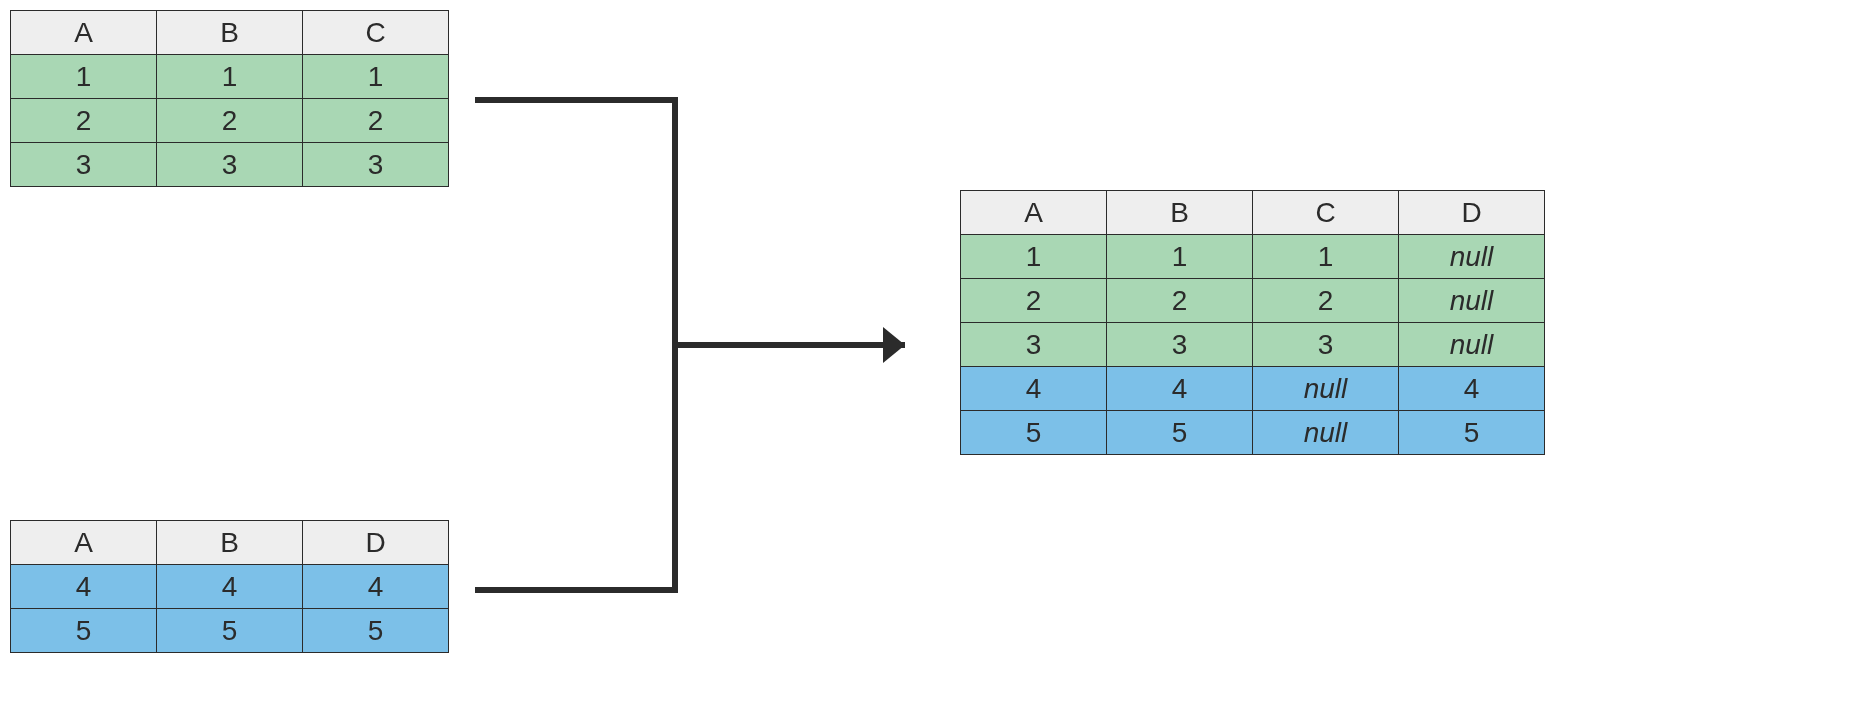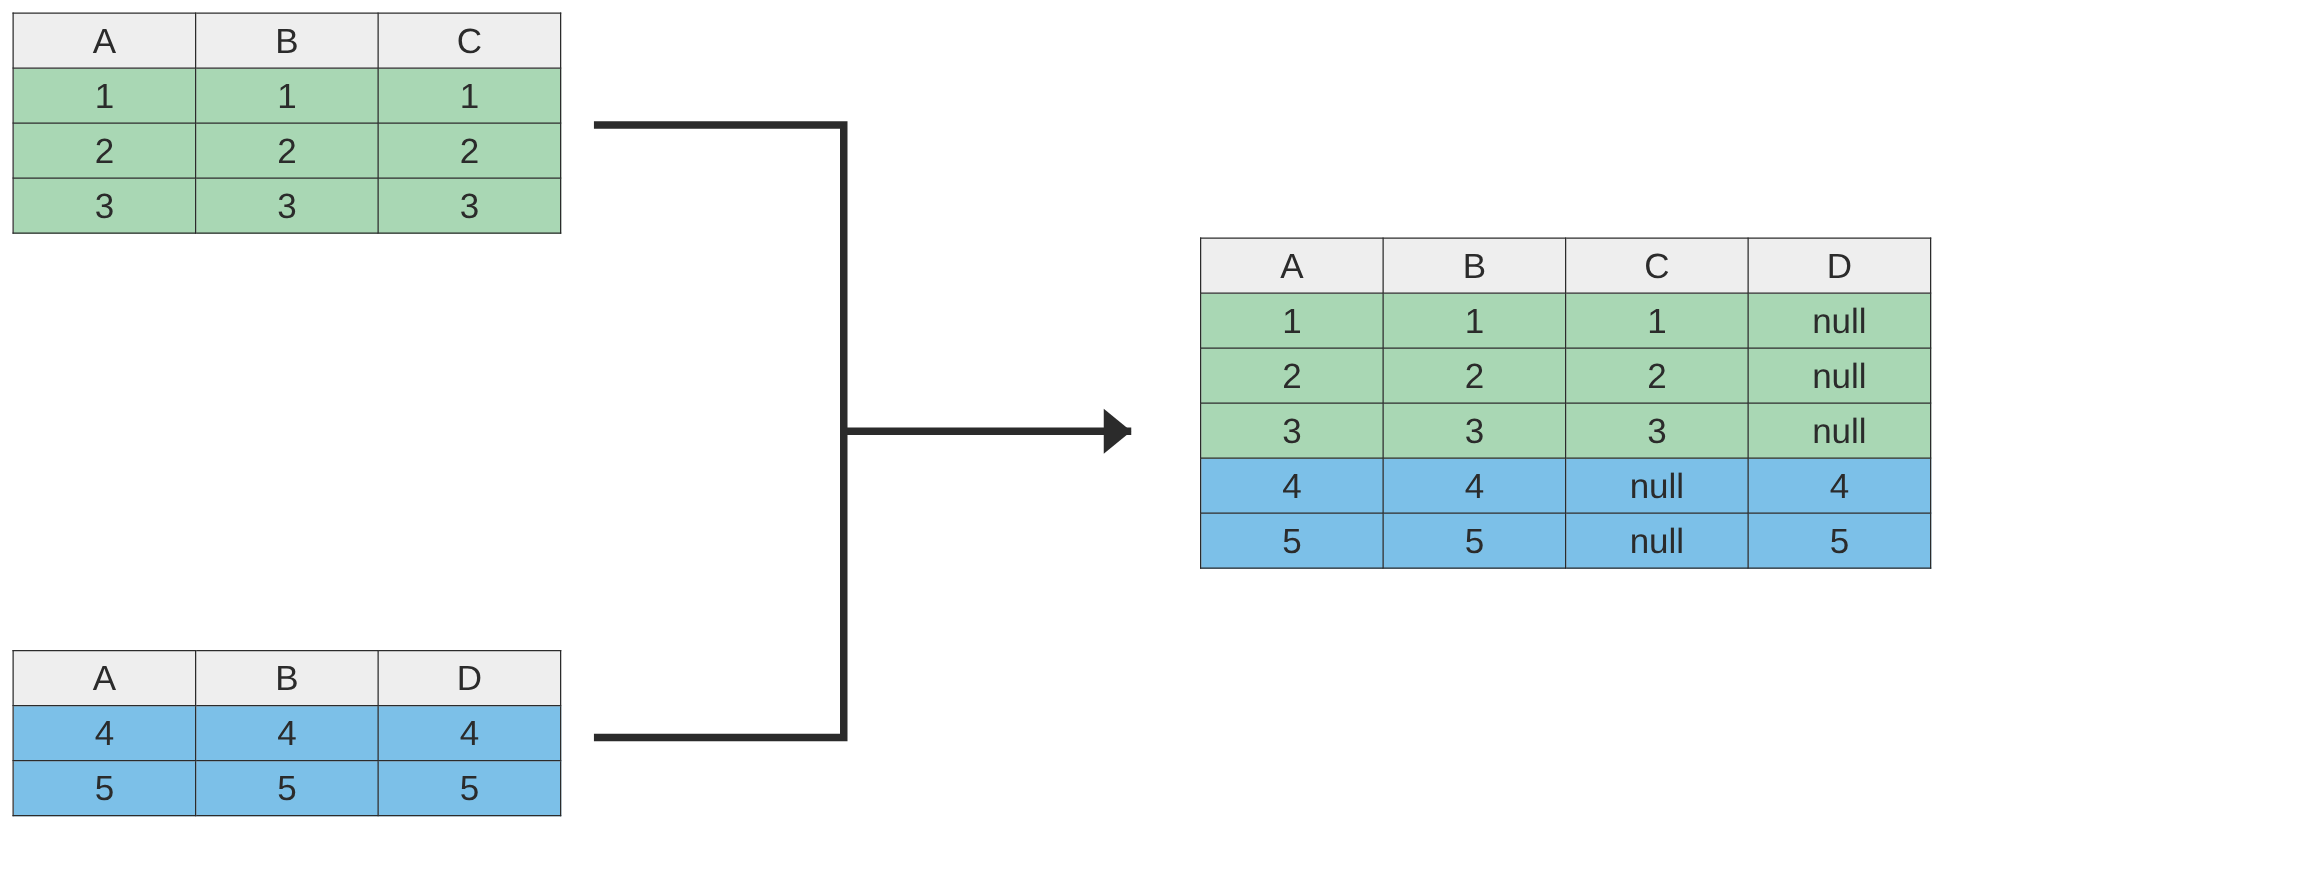--- a/index.html
+++ b/index.html
@@ -30,21 +30,21 @@
     padding: 0;
     height: 44px;
     box-sizing: border-box;
   }
   table.data th {
     background: #eeeeee;
     font-weight: 400;
   }
   .row-green td { background: #a9d7b4; }
   .row-blue  td { background: #7cc0e8; }
-  .null-cell { }
+  .null-cell { font-style: italic; }
 
   
   .w3 th, .w3 td { width: 146px; }
   .w4 th, .w4 td { width: 146px; }
 
   
   .connector {
     position: absolute;
     left: 475px;
     top: 95px;

